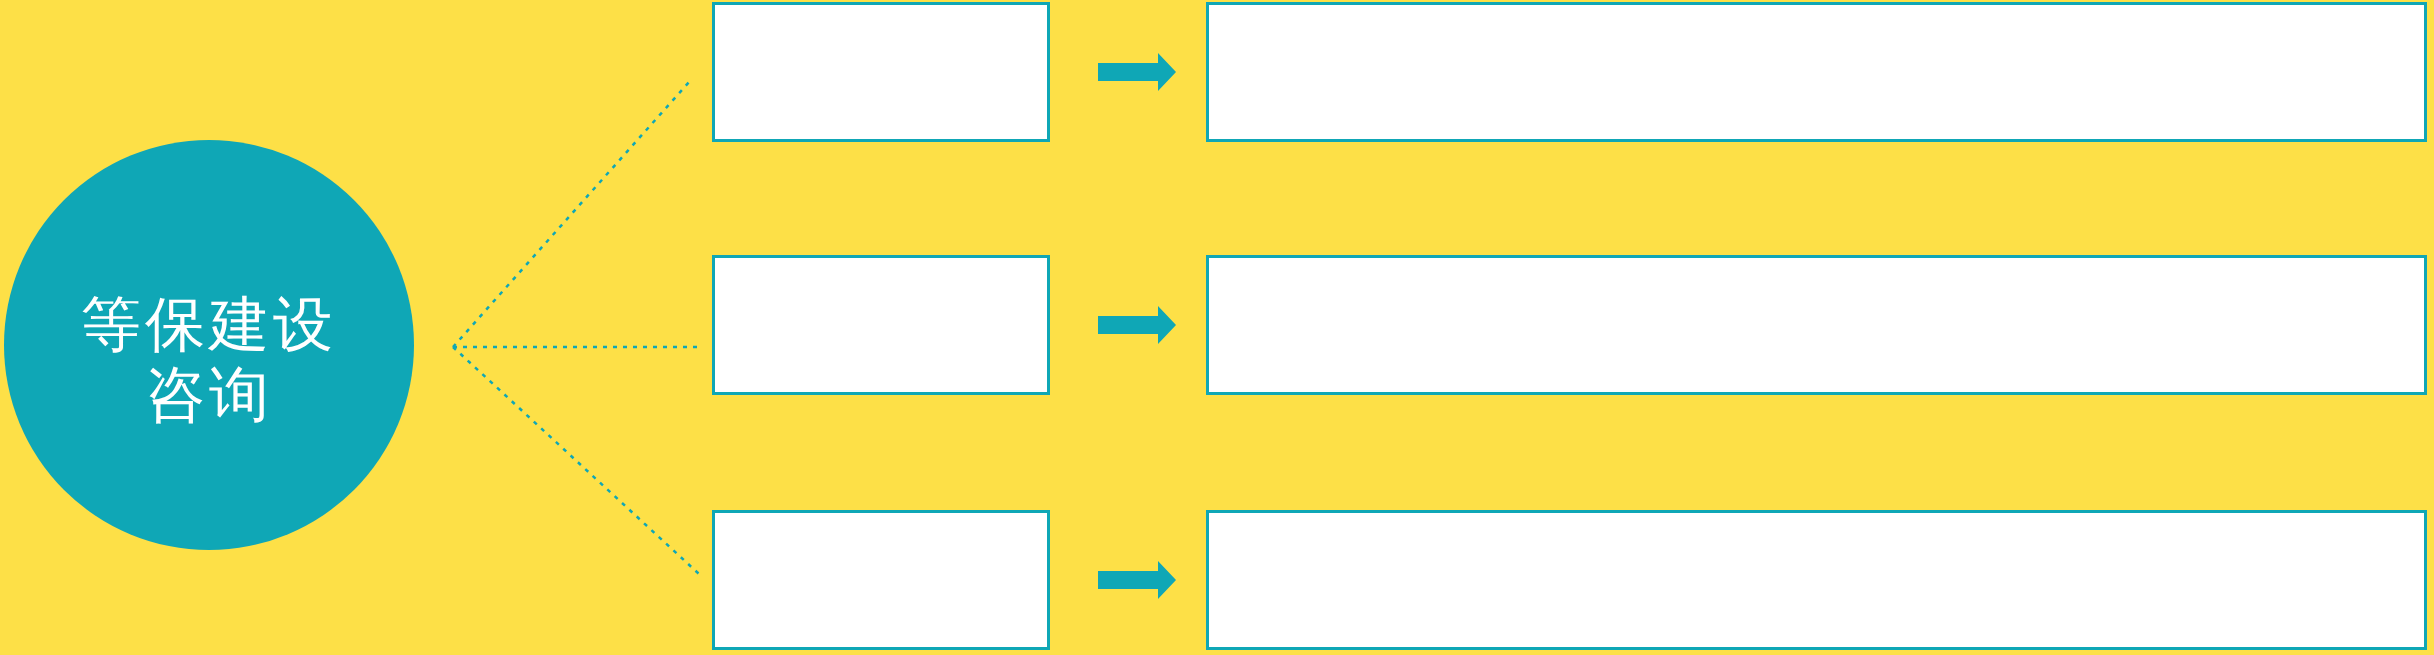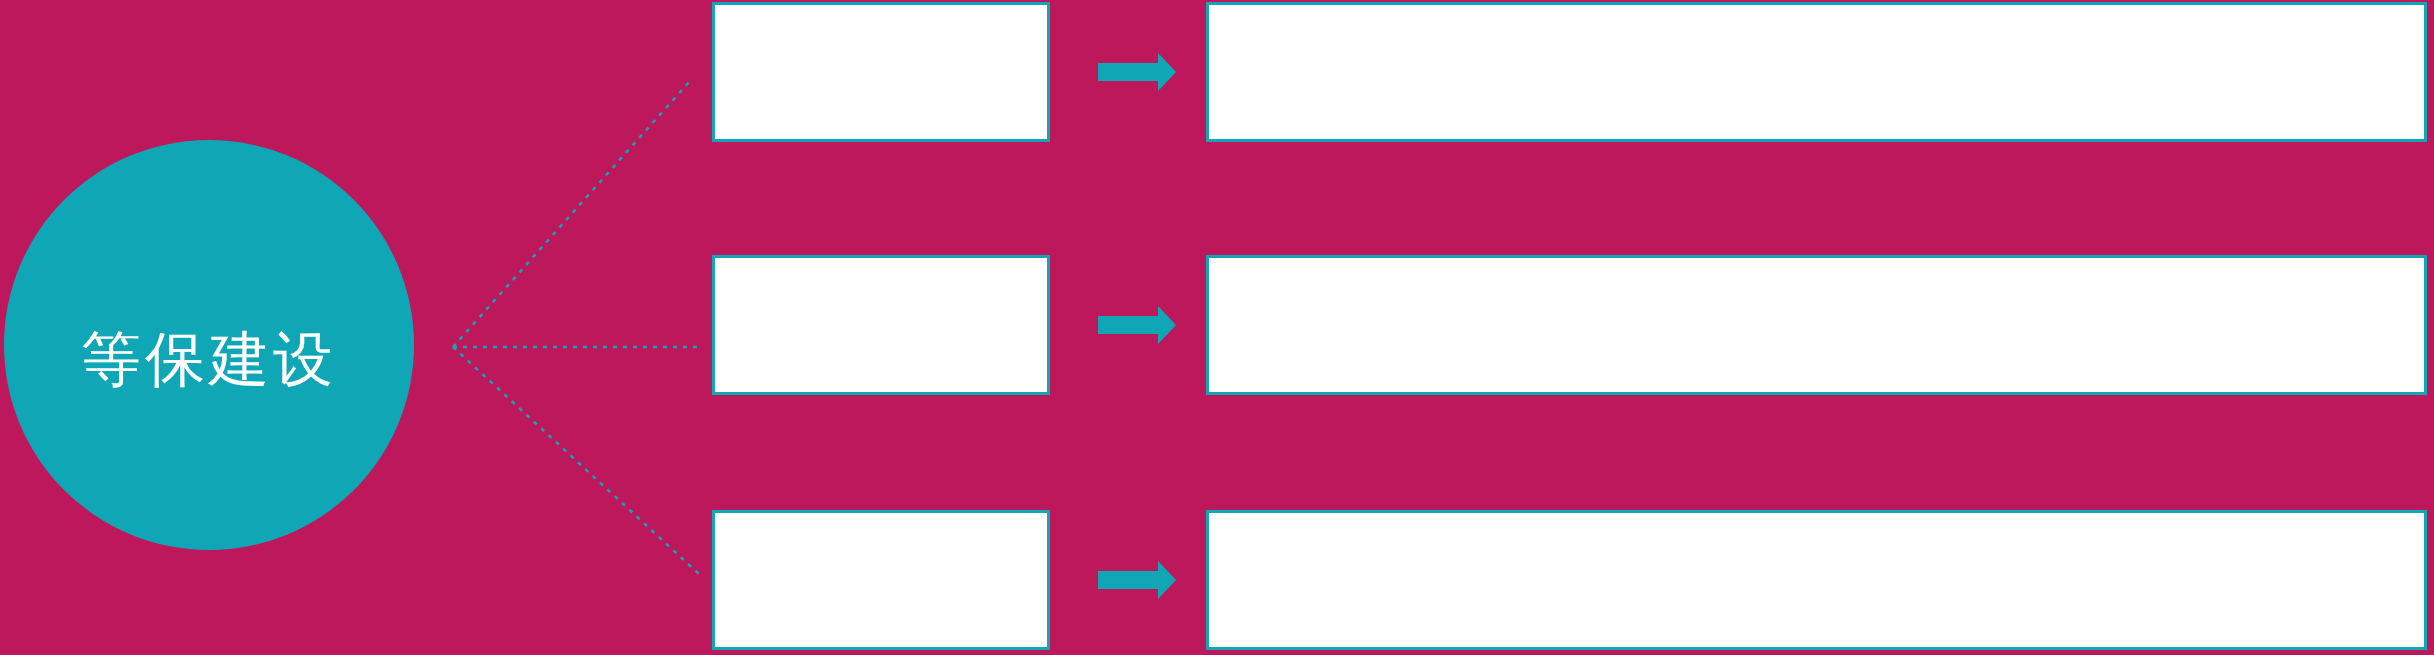--- a/index.html
+++ b/index.html
@@ -1,20 +1,20 @@
 <!DOCTYPE html>
 <html><head>
 <meta charset="utf-8">
 <style>
   html, body { margin: 0; padding: 0; background: #ffffff; }
   .canvas {
     position: relative;
     width: 2434px;
     height: 655px;
-    background: #be185d;
+    background: #fde047;
     overflow: hidden;
     font-family: "DejaVu Sans", sans-serif;
   }
   .overlay {
     position: absolute;
     left: 0; top: 0;
     width: 2434px;
     height: 655px;
   }
   .dotted-line {
@@ -66,20 +66,21 @@
     <line class="dotted-line" x1="453" y1="347" x2="699" y2="574" stroke="#0fa7b6"></line>
 
     <polygon points="1098,63 1158,63 1158,53 1176,72 1158,91 1158,81 1098,81" fill="#0fa7b6"></polygon>
     <polygon points="1098,316 1158,316 1158,306 1176,325 1158,344 1158,334 1098,334" fill="#0fa7b6"></polygon>
     <polygon points="1098,571 1158,571 1158,561 1176,580 1158,599 1158,589 1098,589" fill="#0fa7b6"></polygon>
   </svg>
 
   <div class="root-circle">
     <div class="root-label">
       <div>等保建设</div>
+      <div>咨询</div>
     </div>
   </div>
 
   <div class="box stage-box row-1"></div>
   <div class="box detail-box row-1"></div>
 
   <div class="box stage-box row-2"></div>
   <div class="box detail-box row-2"></div>
 
   <div class="box stage-box row-3"></div>

